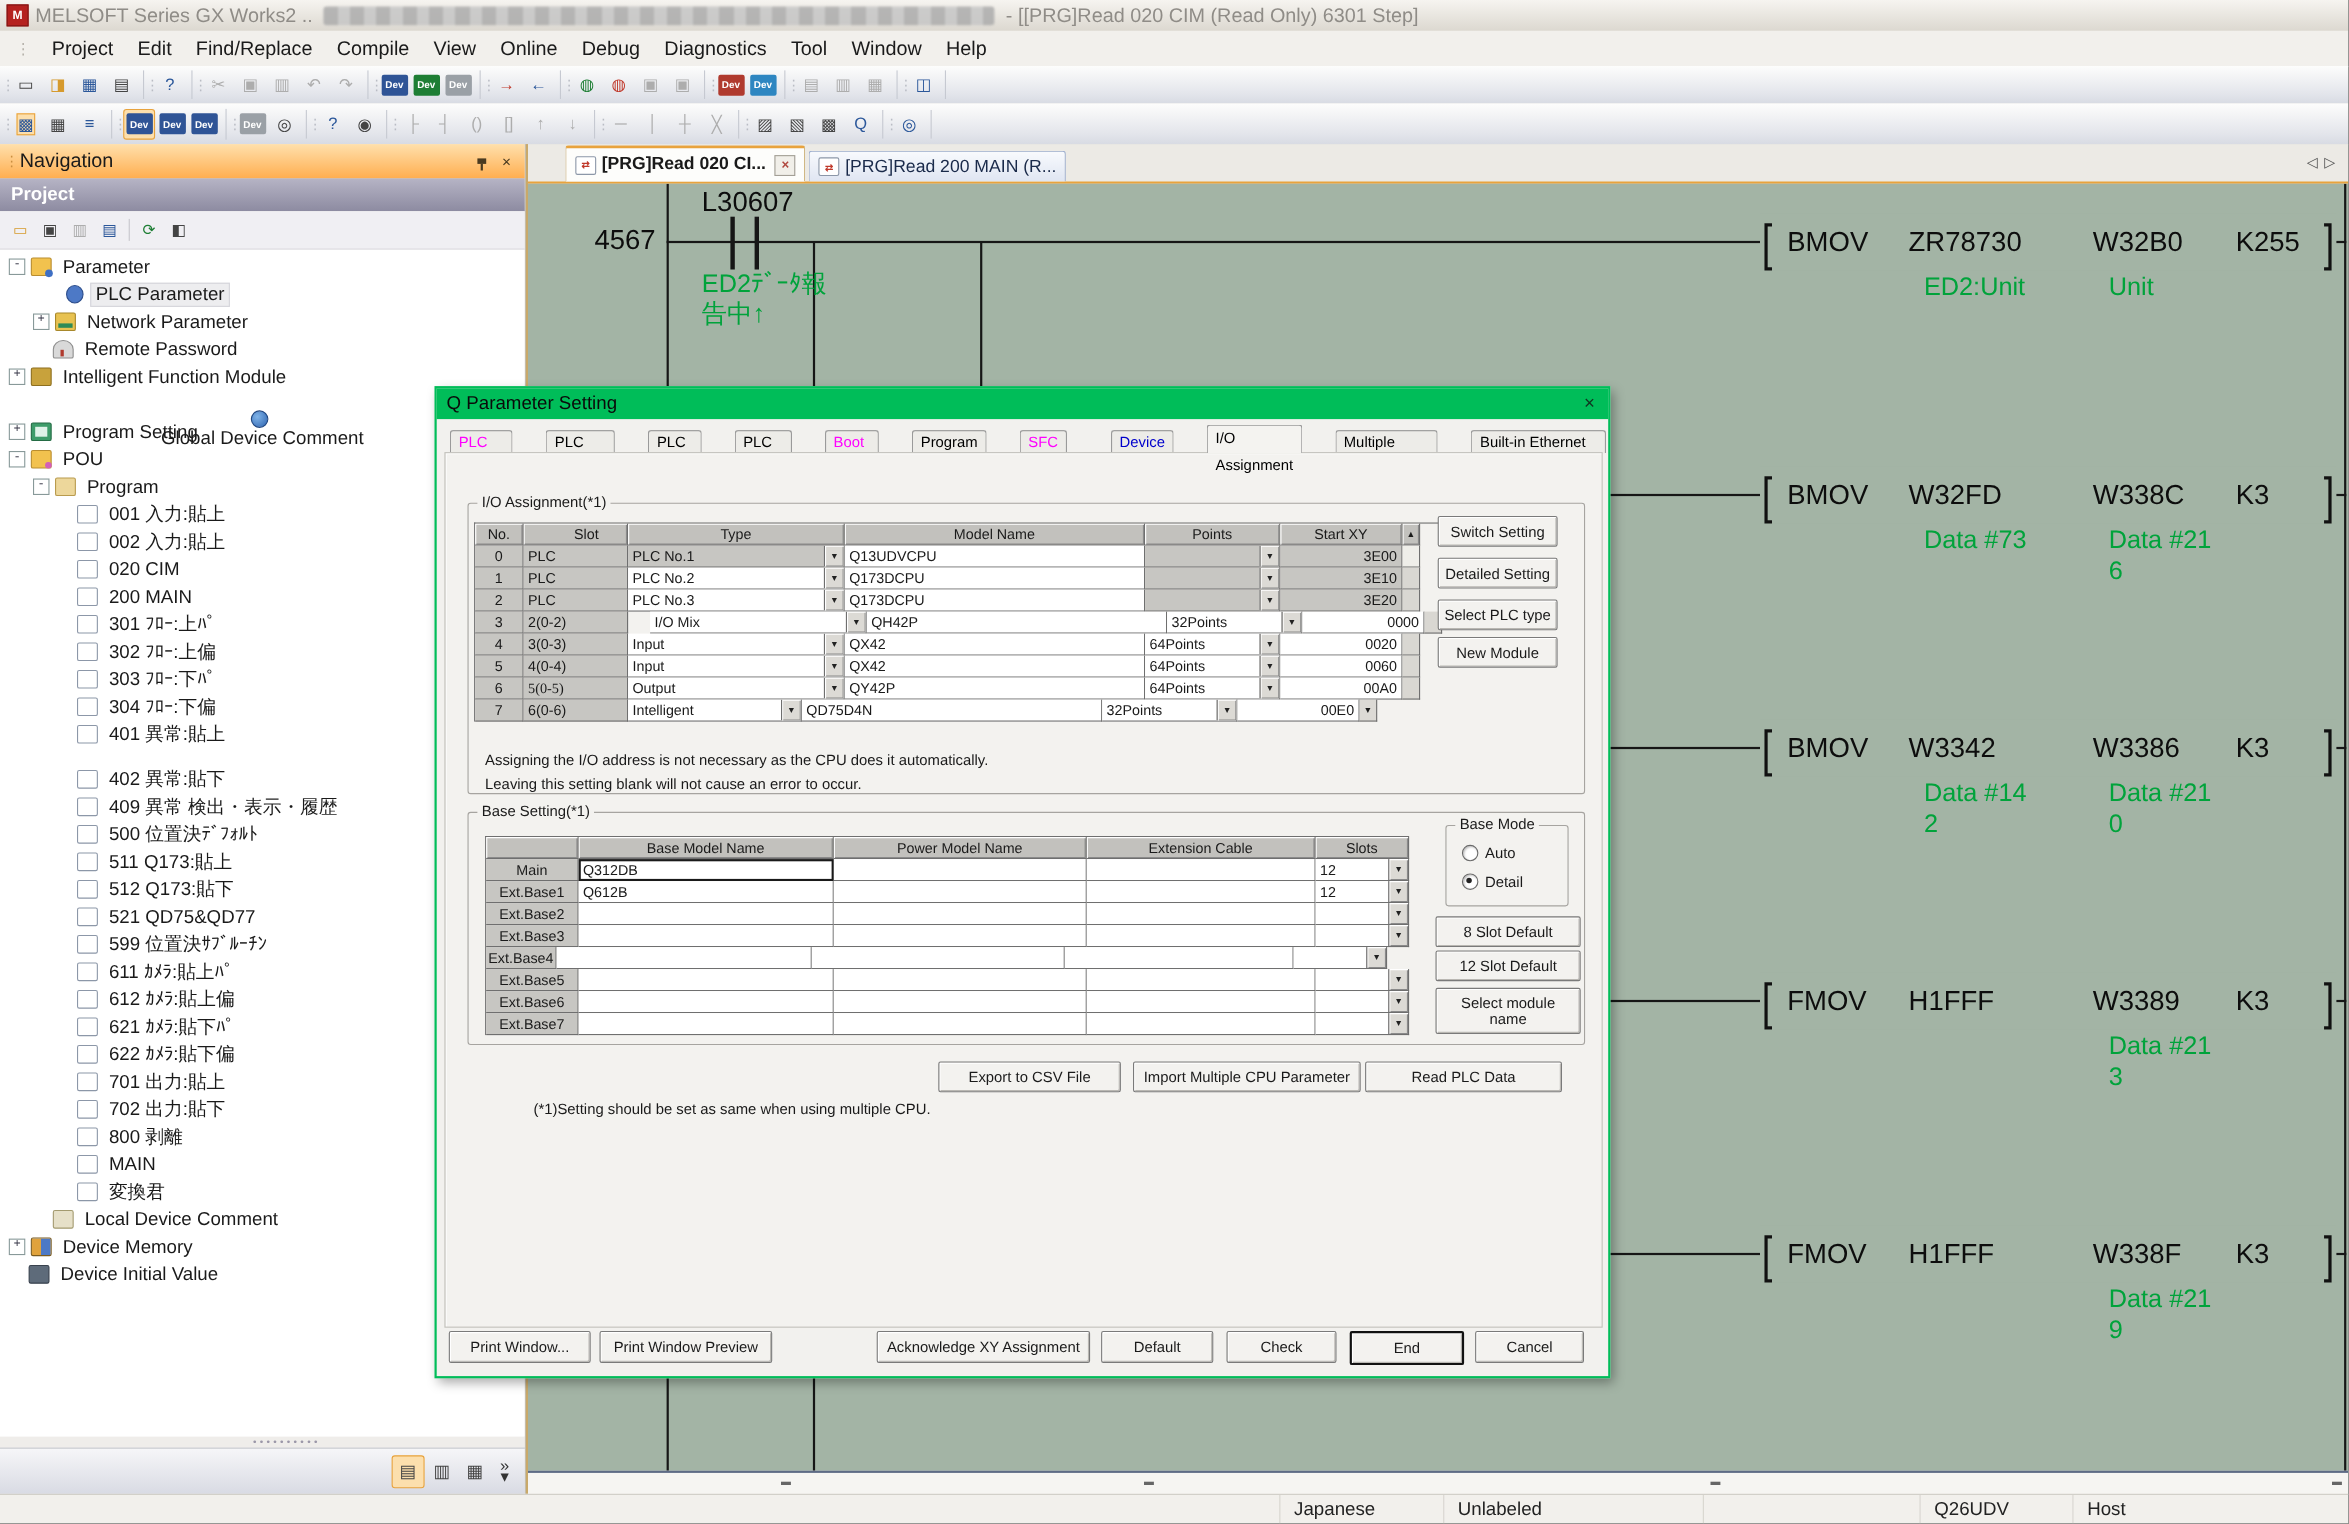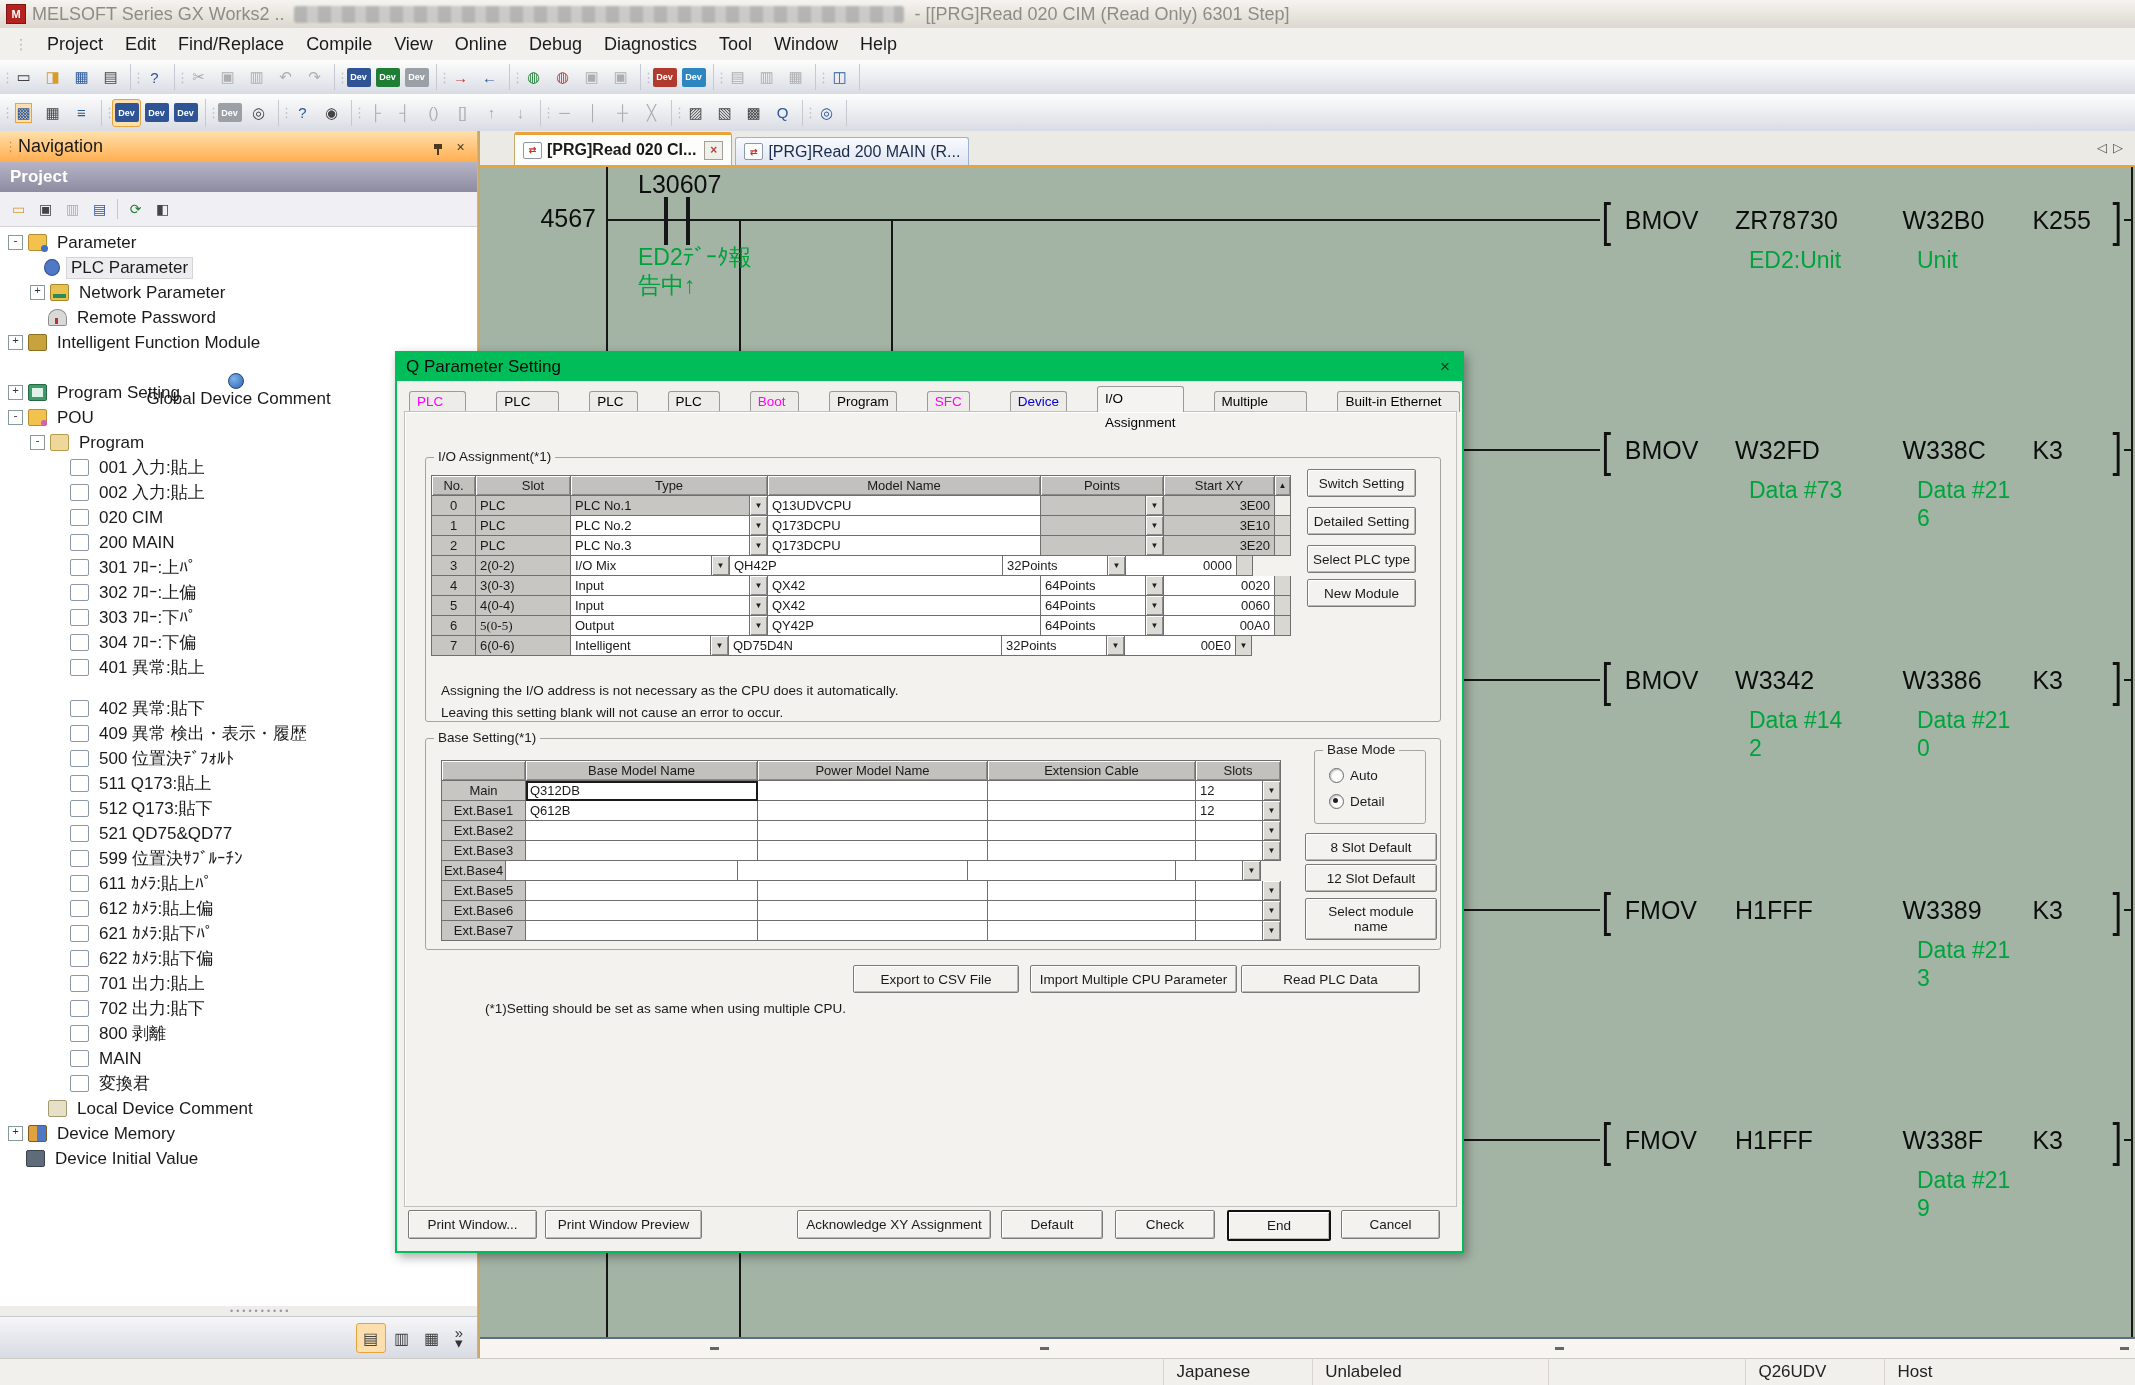--- a/index.html
+++ b/index.html
@@ -389,21 +389,21 @@
         <div class="tb-icon">
           <span class="t-dk">◧</span>
         </div>
       </div>
     <div class="tree" id="tree">
         <div class="tree-row" style="padding-left: 8px;">
           <div class="exp">-</div>
           <span class="ticon ic-parameter"></span>
           <span class="tree-label">Parameter</span>
         </div>
-        <div class="tree-row sel" style="padding-left: 26px;">
+        <div class="tree-row sel" style="padding-left: 42px;">
           <div class="exp-sp"></div>
           <span class="ticon ic-plc-parameter"></span>
           <span class="tree-label">PLC Parameter</span>
         </div>
         <div class="tree-row" style="padding-left: 30px;">
           <div class="exp">+</div>
           <span class="ticon ic-network-parameter"></span>
           <span class="tree-label">Network Parameter</span>
         </div>
         <div class="tree-row" style="padding-left: 30px;">
@@ -772,21 +772,21 @@
             <span class="combo-btn">▼</span>
           </div>
           <div class="tcell tright tgray" style="width: 111px;">
             <span>3E20</span>
           </div>
           <div class="tcell" style="width: 16px; background: rgb(217, 215, 210);"></div>
         </div>
         <div class="trow">
           <div class="tcell tgray tcenter" style="width: 44px;">3</div>
           <div class="tcell tgray" style="width: 95px;">2(0-2)</div>
-          <div class="tcell combo" style="width: 159px;">
+          <div class="tcell combo" style="width: 197px; margin-left: 20px;">
             <span>I/O Mix</span>
             <span class="combo-btn">▼</span>
           </div>
           <div class="tcell" style="width: 273px;">
             <span>QH42P</span>
           </div>
           <div class="tcell combo" style="width: 123px;">
             <span>32Points</span>
             <span class="combo-btn">▼</span>
           </div>

